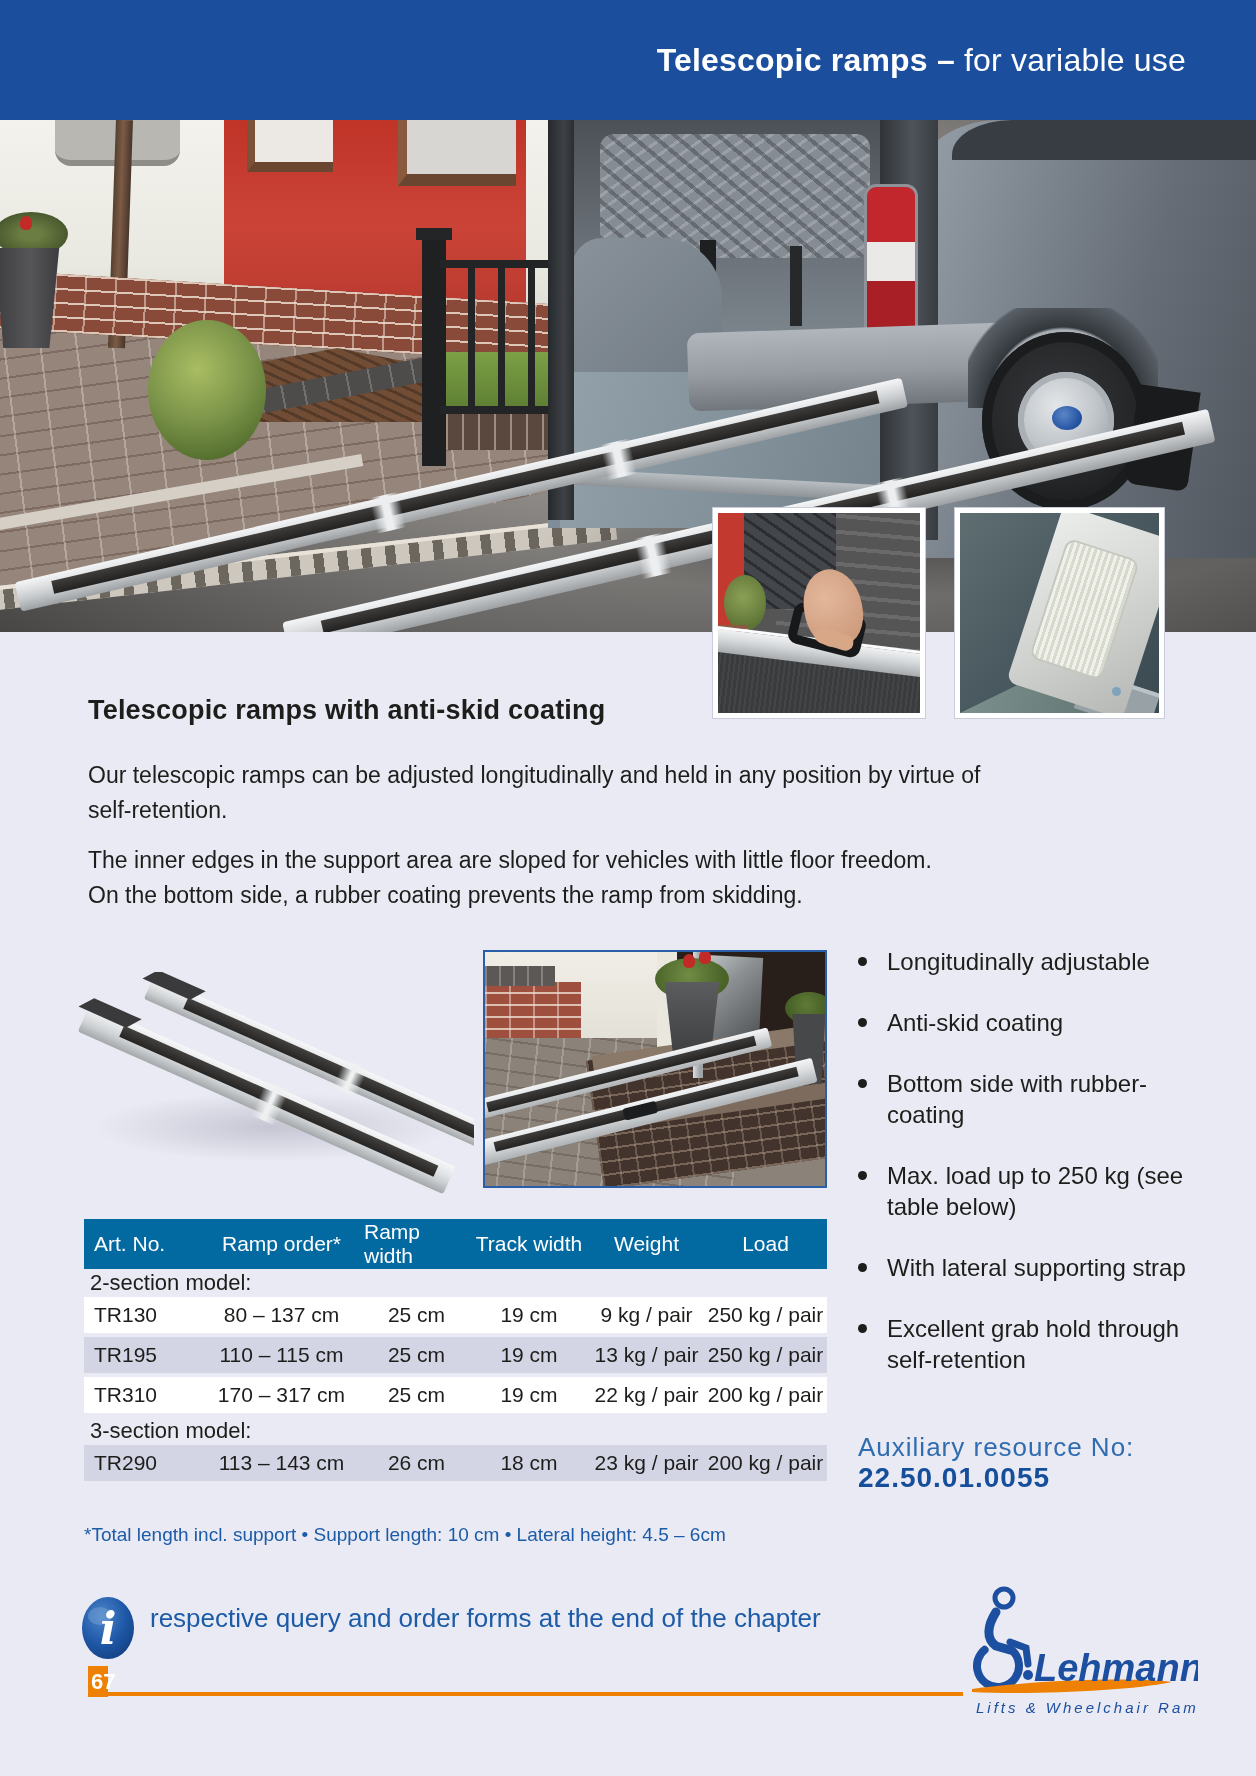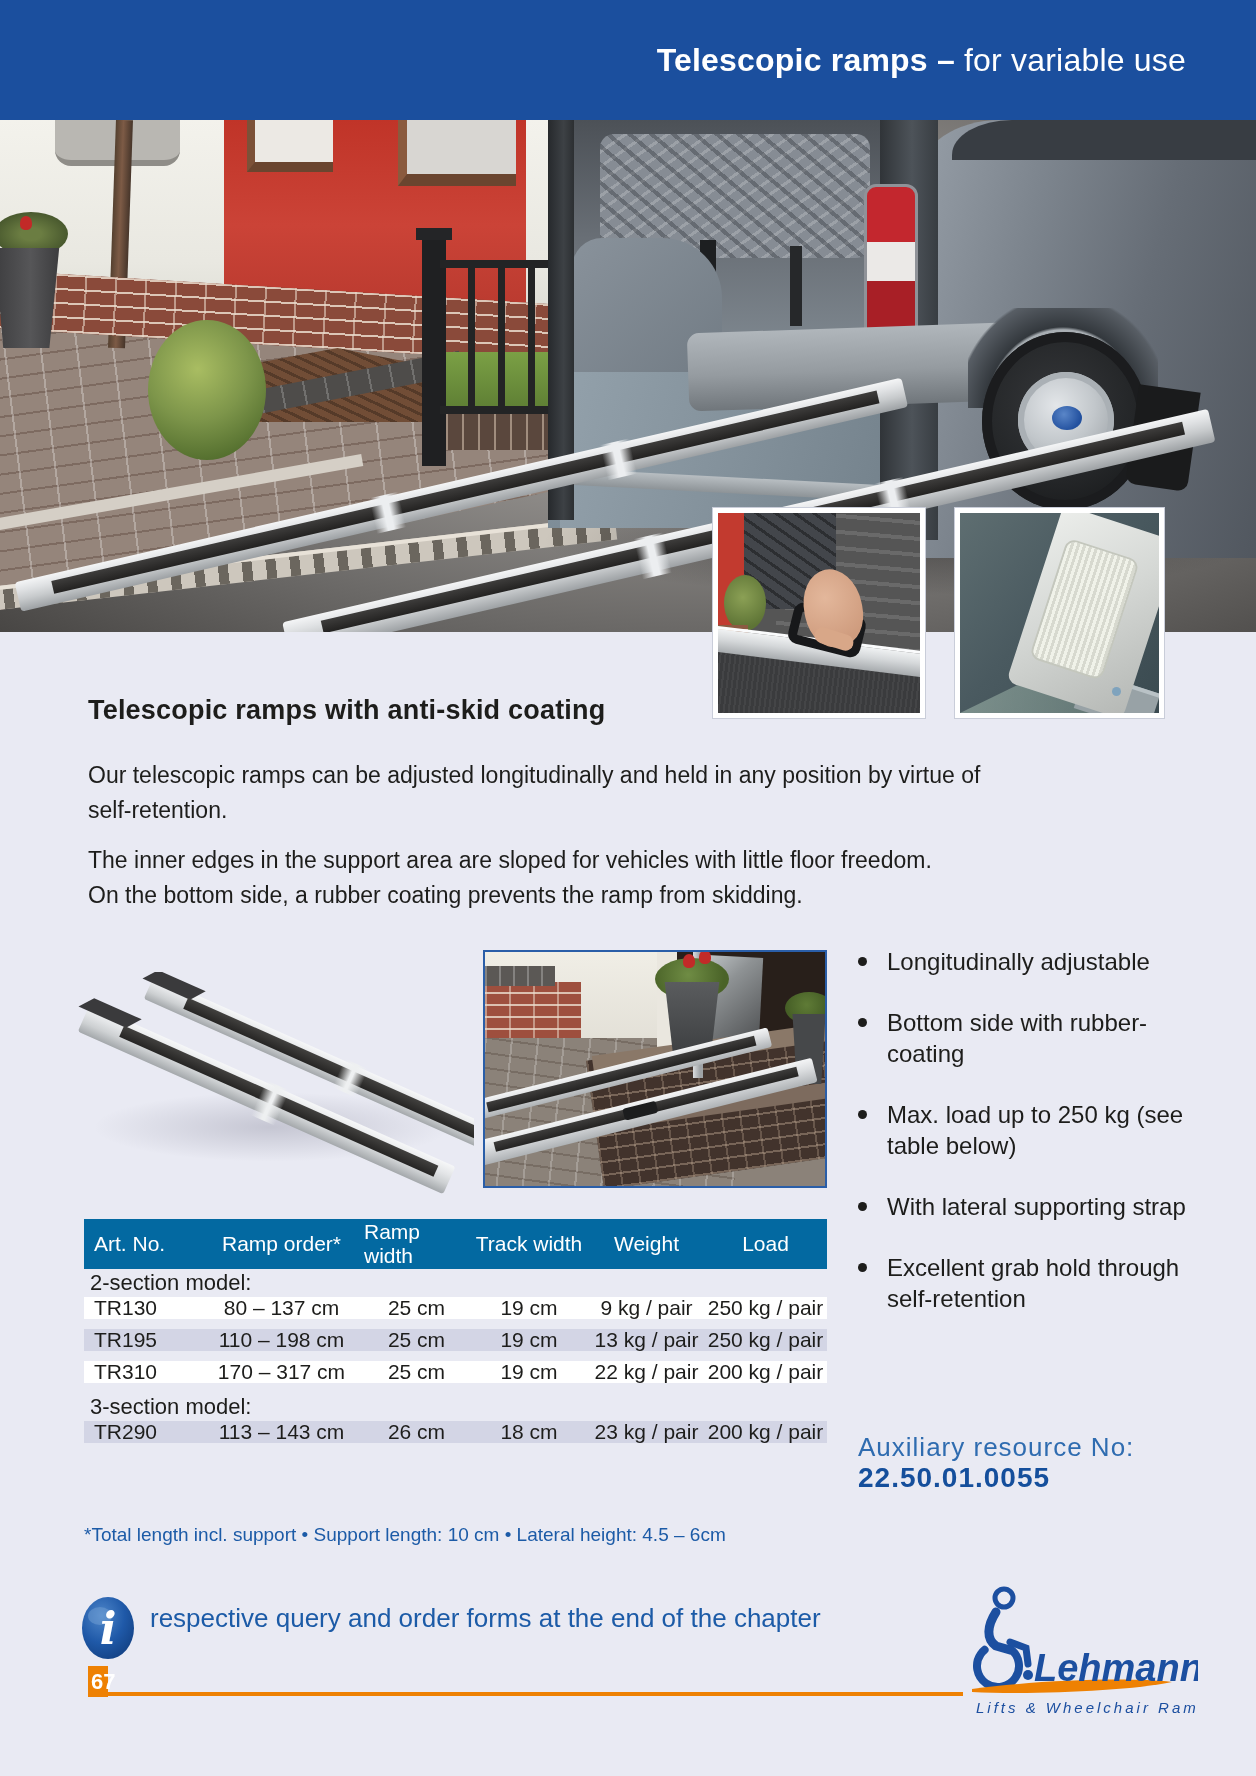--- a/index.html
+++ b/index.html
@@ -249,21 +249,21 @@
   .aux-number { left:858px; top:1462px; font-size:28px; font-weight:bold; letter-spacing:1px; color:#154f9c; }
 
   
   .spec-table { left:84px; top:1219px; width:743px; }
   .trow { display:flex; width:743px; }
   .trow .c { font-size:21px; display:flex; align-items:center; justify-content:center; }
   .c0 { width:115px; justify-content:flex-start !important; padding-left:10px; }
   .c1 { width:165px; } .c2 { width:105px; } .c3 { width:120px; } .c4 { width:115px; } .c5 { width:123px; }
   .thead-row { height:50px; background:#0369a1; color:#ffffff; }
   .section-row { height:28px; font-size:22px; display:flex; align-items:center; padding-left:6px; }
-  .data-row { height:22px; margin-bottom:10px; }
+  .data-row { height:36px; margin-bottom:4px; }
   .row-white { background:#ffffff; }
   .row-alt { background:#d3d5e5; }
   .table-footnote { left:84px; top:1524px; font-size:19px; color:#1c5ba7; }
 
   
   .info-icon-wrap { left:80px; top:1594px; width:58px; height:70px; }
   .info-text { left:150px; top:1602px; font-size:26px; line-height:33px; color:#1c5ba7; }
   .page-rule { left:88px; top:1692px; width:875px; height:4px; background:#ee8103; }
   .page-box { left:88px; top:1666px; width:20px; height:31px; background:#ee8103; color:#ffffff;
     font-size:22px; font-weight:bold; display:flex; align-items:center; padding-left:3px; }
@@ -413,20 +413,24 @@
   </div>
 </div>
 
 <ul class="abs bullet-list">
   <li>
       <span class="bullet-dot"></span>
       <span>Longitudinally adjustable</span>
     </li>
   <li>
       <span class="bullet-dot"></span>
+      <span>Anti-skid coating</span>
+    </li>
+  <li>
+      <span class="bullet-dot"></span>
       <span>Bottom side with rubber-coating</span>
     </li>
   <li>
       <span class="bullet-dot"></span>
       <span>Max. load up to 250 kg (see table below)</span>
     </li>
   <li>
       <span class="bullet-dot"></span>
       <span>With lateral supporting strap</span>
     </li>
@@ -452,21 +456,21 @@
   <div class="trow data-row row-white">
     <div class="c c0">TR130</div>
     <div class="c c1">80 – 137 cm</div>
     <div class="c c2">25 cm</div>
     <div class="c c3">19 cm</div>
     <div class="c c4">9 kg / pair</div>
     <div class="c c5">250 kg / pair</div>
   </div>
   <div class="trow data-row row-alt">
     <div class="c c0">TR195</div>
-    <div class="c c1">110 – 198 cm</div>
+    <div class="c c1">110 – 115 cm</div>
     <div class="c c2">25 cm</div>
     <div class="c c3">19 cm</div>
     <div class="c c4">13 kg / pair</div>
     <div class="c c5">250 kg / pair</div>
   </div>
   <div class="trow data-row row-white">
     <div class="c c0">TR310</div>
     <div class="c c1">170 – 317 cm</div>
     <div class="c c2">25 cm</div>
     <div class="c c3">19 cm</div>

